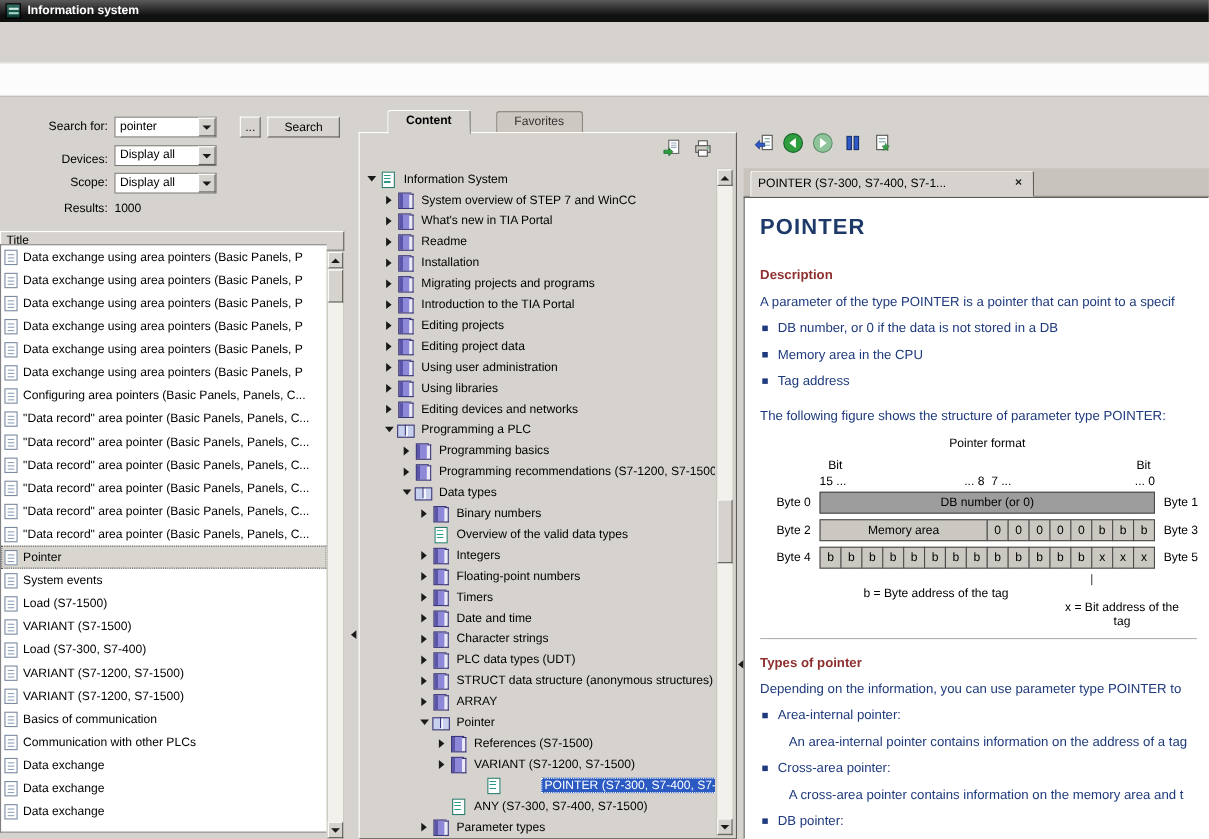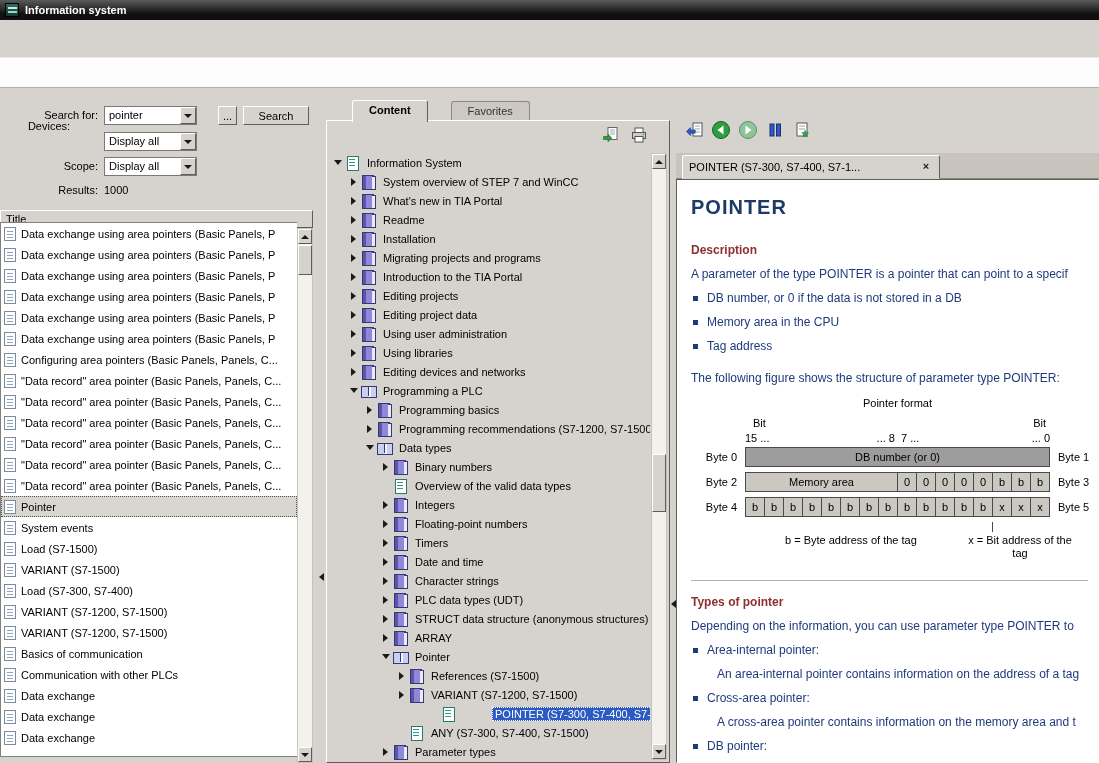--- a/index.html
+++ b/index.html
@@ -101,21 +101,21 @@
   .byte-l { width:46px; padding-right:8px; text-align:right; line-height:20px; flex:0 0 auto; }
   .byte-r { width:46px; padding-left:8px; line-height:20px; flex:0 0 auto; }
   .cells { display:flex; width:305px; flex:0 0 auto; }
   .cell { width:20px; height:20px; border:1px solid #4a4a4a; display:flex; align-items:center; justify-content:center; background:#cbc8c2; }
   .cell + .cell { margin-left:-1px; }
   .cell.full { width:305px; background:#9d9d9d; }
   .cell.mem { width:153px; }
   .fig-legend { position:relative; margin-left:46px; width:330px; height:42px; margin-top:0; }
   .leg-line { position:absolute; left:247px; top:0; width:1px; height:10px; background:#4a4a4a; }
   .leg-b { position:absolute; left:40px; top:12px; }
-  .leg-x { position:absolute; left:222px; top:12px; width:106px; text-align:center; line-height:13px; }
+  .leg-x { position:absolute; left:222px; top:24px; width:106px; text-align:center; line-height:13px; }
 </style>
 </head>
 <body>
 
 <div id="titlebar">
   <span class="app-icon"></span>
   <span>Information system</span>
 </div>
 <div id="white-band"></div>
 
@@ -123,21 +123,21 @@
   <span class="flabel" style="top:14px;">Search for:</span>
   <div class="combo" style="left:104px; top:11px; width:93px;">
     <span class="val">pointer</span>
     <span class="drop">
         <span class="tri-dn"></span>
       </span>
   </div>
   <button class="btn" style="position:absolute; left:218px; top:11px; width:19px; height:19px;">...</button>
   <button class="btn" style="position:absolute; left:243px; top:11px; width:66px; height:19px;">Search</button>
 
-  <span class="flabel" style="top:25px;text-align:center;">Devices:</span>
+  <span class="flabel" style="top:44px;">Devices:</span>
   <div class="combo" style="left:104px; top:37px; width:93px;">
     <span class="val">Display all</span>
     <span class="drop">
         <span class="tri-dn"></span>
       </span>
   </div>
 
   <span class="flabel" style="top:65px;">Scope:</span>
   <div class="combo" style="left:104px; top:62px; width:93px;">
     <span class="val">Display all</span>

